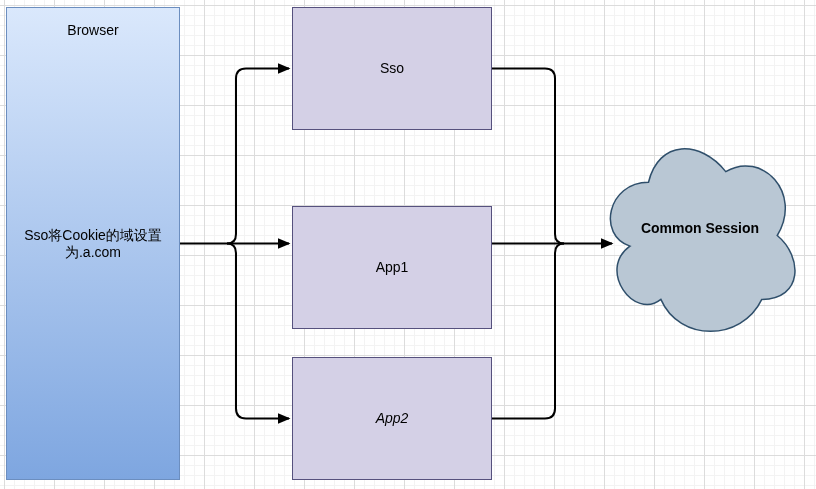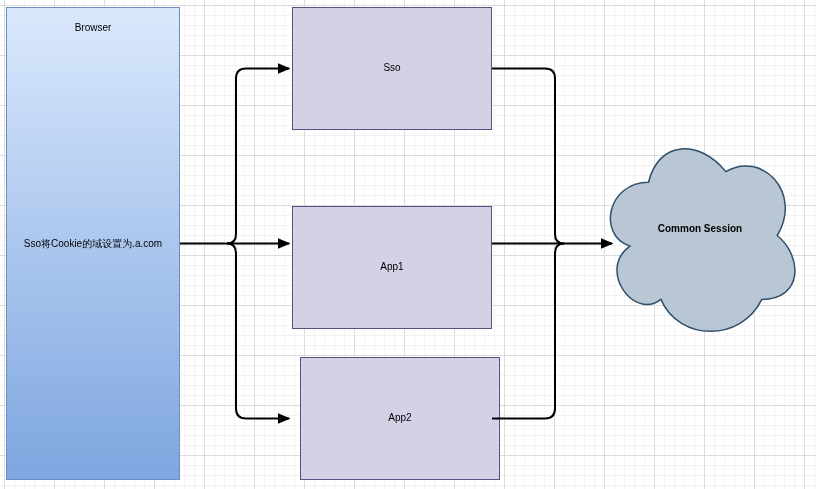--- a/index.html
+++ b/index.html
@@ -19,21 +19,21 @@
       linear-gradient(to bottom, #dcdcdc 1px, transparent 1px),
       linear-gradient(to right, #f3f3f3 1px, transparent 1px),
       linear-gradient(to bottom, #f3f3f3 1px, transparent 1px);
     background-size: 50px 50px, 50px 50px, 10px 10px, 10px 10px;
     background-position: 4px 0px, 0px 5px, 4px 0px, 0px 5px;
   }
   .node {
     position: absolute;
     box-sizing: border-box;
     color: #000000;
-    font-size: 10px;
+    font-size: 14px;
     line-height: 1.25;
   }
   .browser-node {
     left: 6px; top: 7px;
     width: 174px; height: 473px;
     border: 1px solid #6c8ebf;
     background: linear-gradient(to bottom, #dae8fc 0%, #7ea6e0 100%);
   }
   .browser-title {
     position: absolute;
@@ -54,21 +54,21 @@
     width: 200px; height: 123px;
     border: 1px solid #56517e;
     background: #d4d0e6;
     display: flex;
     align-items: center;
     justify-content: center;
     text-align: center;
   }
   .sso-node  { left: 292px; top: 7px; }
   .app1-node { left: 292px; top: 182px; margin-top: 24px; }
-  .app2-node { left: 300px; top: 357px; }
+  .app2-node { left: 292px; top: 357px; font-style: italic; }
   .cloud-node {
     left: 597px; top: 129px;
     width: 206px; height: 213px;
     background: transparent;
     border: none;
     font-weight: bold;
   }
   .cloud-label {
     position: absolute;
     left: 0; top: 47%;

